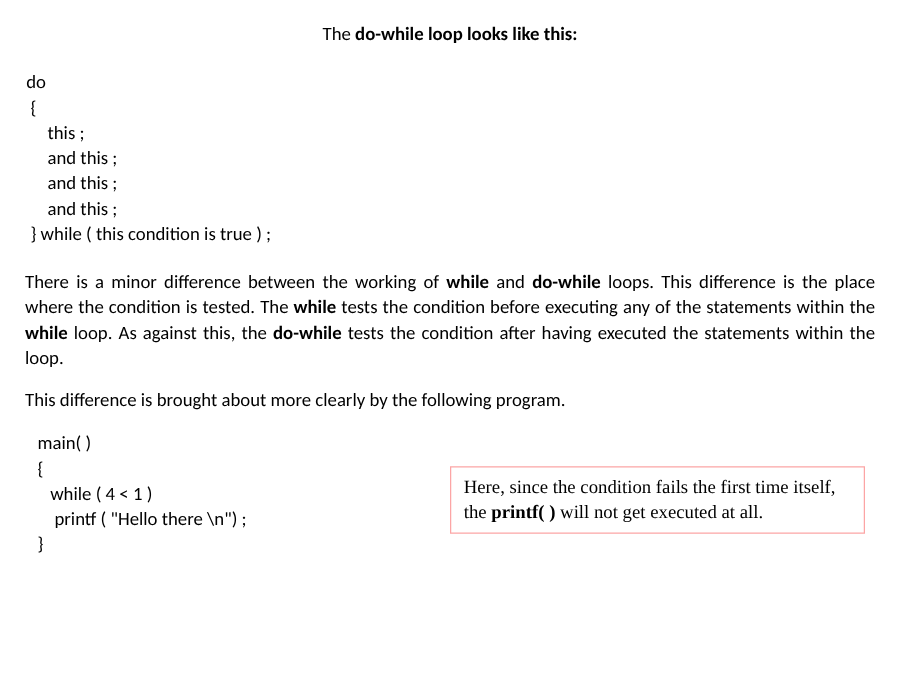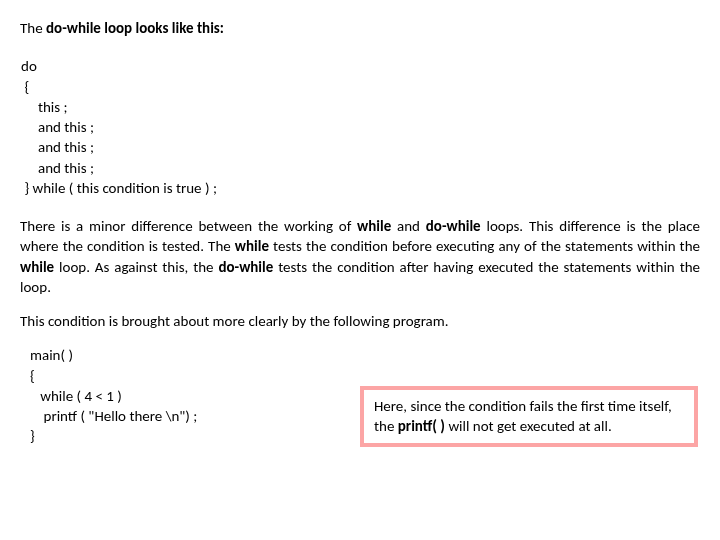--- a/index.html
+++ b/index.html
@@ -9,48 +9,50 @@
     font-size: 15px;
     color: #000;
     width: 720px;
     height: 540px;
     box-sizing: border-box;
     background: #fff;
     line-height: 1.35;
   }
   .heading {
     margin-bottom: 18px;
+    text-align: center;
   }
   .heading .pre { font-weight: 400; }
   .heading .bold { font-weight: 700; }
   .code-block {
     margin: 0 0 18px 1px;
     white-space: pre;
     font-family: Calibri, "Segoe UI", Arial, sans-serif;
   }
   .para {
     text-align: justify;
     margin-bottom: 14px;
   }
   .b { font-weight: 700; margin-top: 16px; }
   .cols {
     display: flex;
-    align-items: flex-end;
+    align-items: center;
     gap: 30px;
   }
   .col-code {
     white-space: pre;
     padding-left: 10px;
     flex: 0 0 300px;
   }
   .notebox {
-    border: 4px solid #fca5a5;
+    border: 1px solid #fca5a5;
     padding: 6px 10px;
     width: 310px;
     margin-top: 8px;
+    font-family: Liberation Serif, serif;
   }
 </style>
 </head>
 <body>
 
 <div class="heading">
   <span class="pre">The </span><span class="bold">do-while loop looks like this:</span>
 </div>
 
 <div class="code-block">do
@@ -58,21 +60,21 @@
      this ;
      and this ;
      and this ;
      and this ;
  } while ( this condition is true ) ;</div>
 
 <div class="para">
   <span>There is a minor difference between the working of </span><span class="b">while</span><span> and </span><span class="b">do-while</span><span> loops. This difference is the place where the condition is tested. The </span><span class="b">while</span><span> tests the condition before executing any of the statements within the </span><span class="b">while</span><span> loop. As against this, the </span><span class="b">do-while</span><span> tests the condition after having executed the statements within the loop.</span>
 </div>
 
-<div class="para" style="text-align:left">This condition is brought about more clearly by the following program.</div>
+<div class="para" style="text-align:left">This difference is brought about more clearly by the following program.</div>
 
 <div class="cols">
   <div class="col-code">main( )
 {
    while ( 4 &lt; 1 )
     printf ( "Hello there \n") ;
 }</div>
   <div class="notebox">
     <span>Here, since the condition fails the first time itself, the </span><span class="b">printf( )</span><span> will not get executed at all.</span>
   </div>

